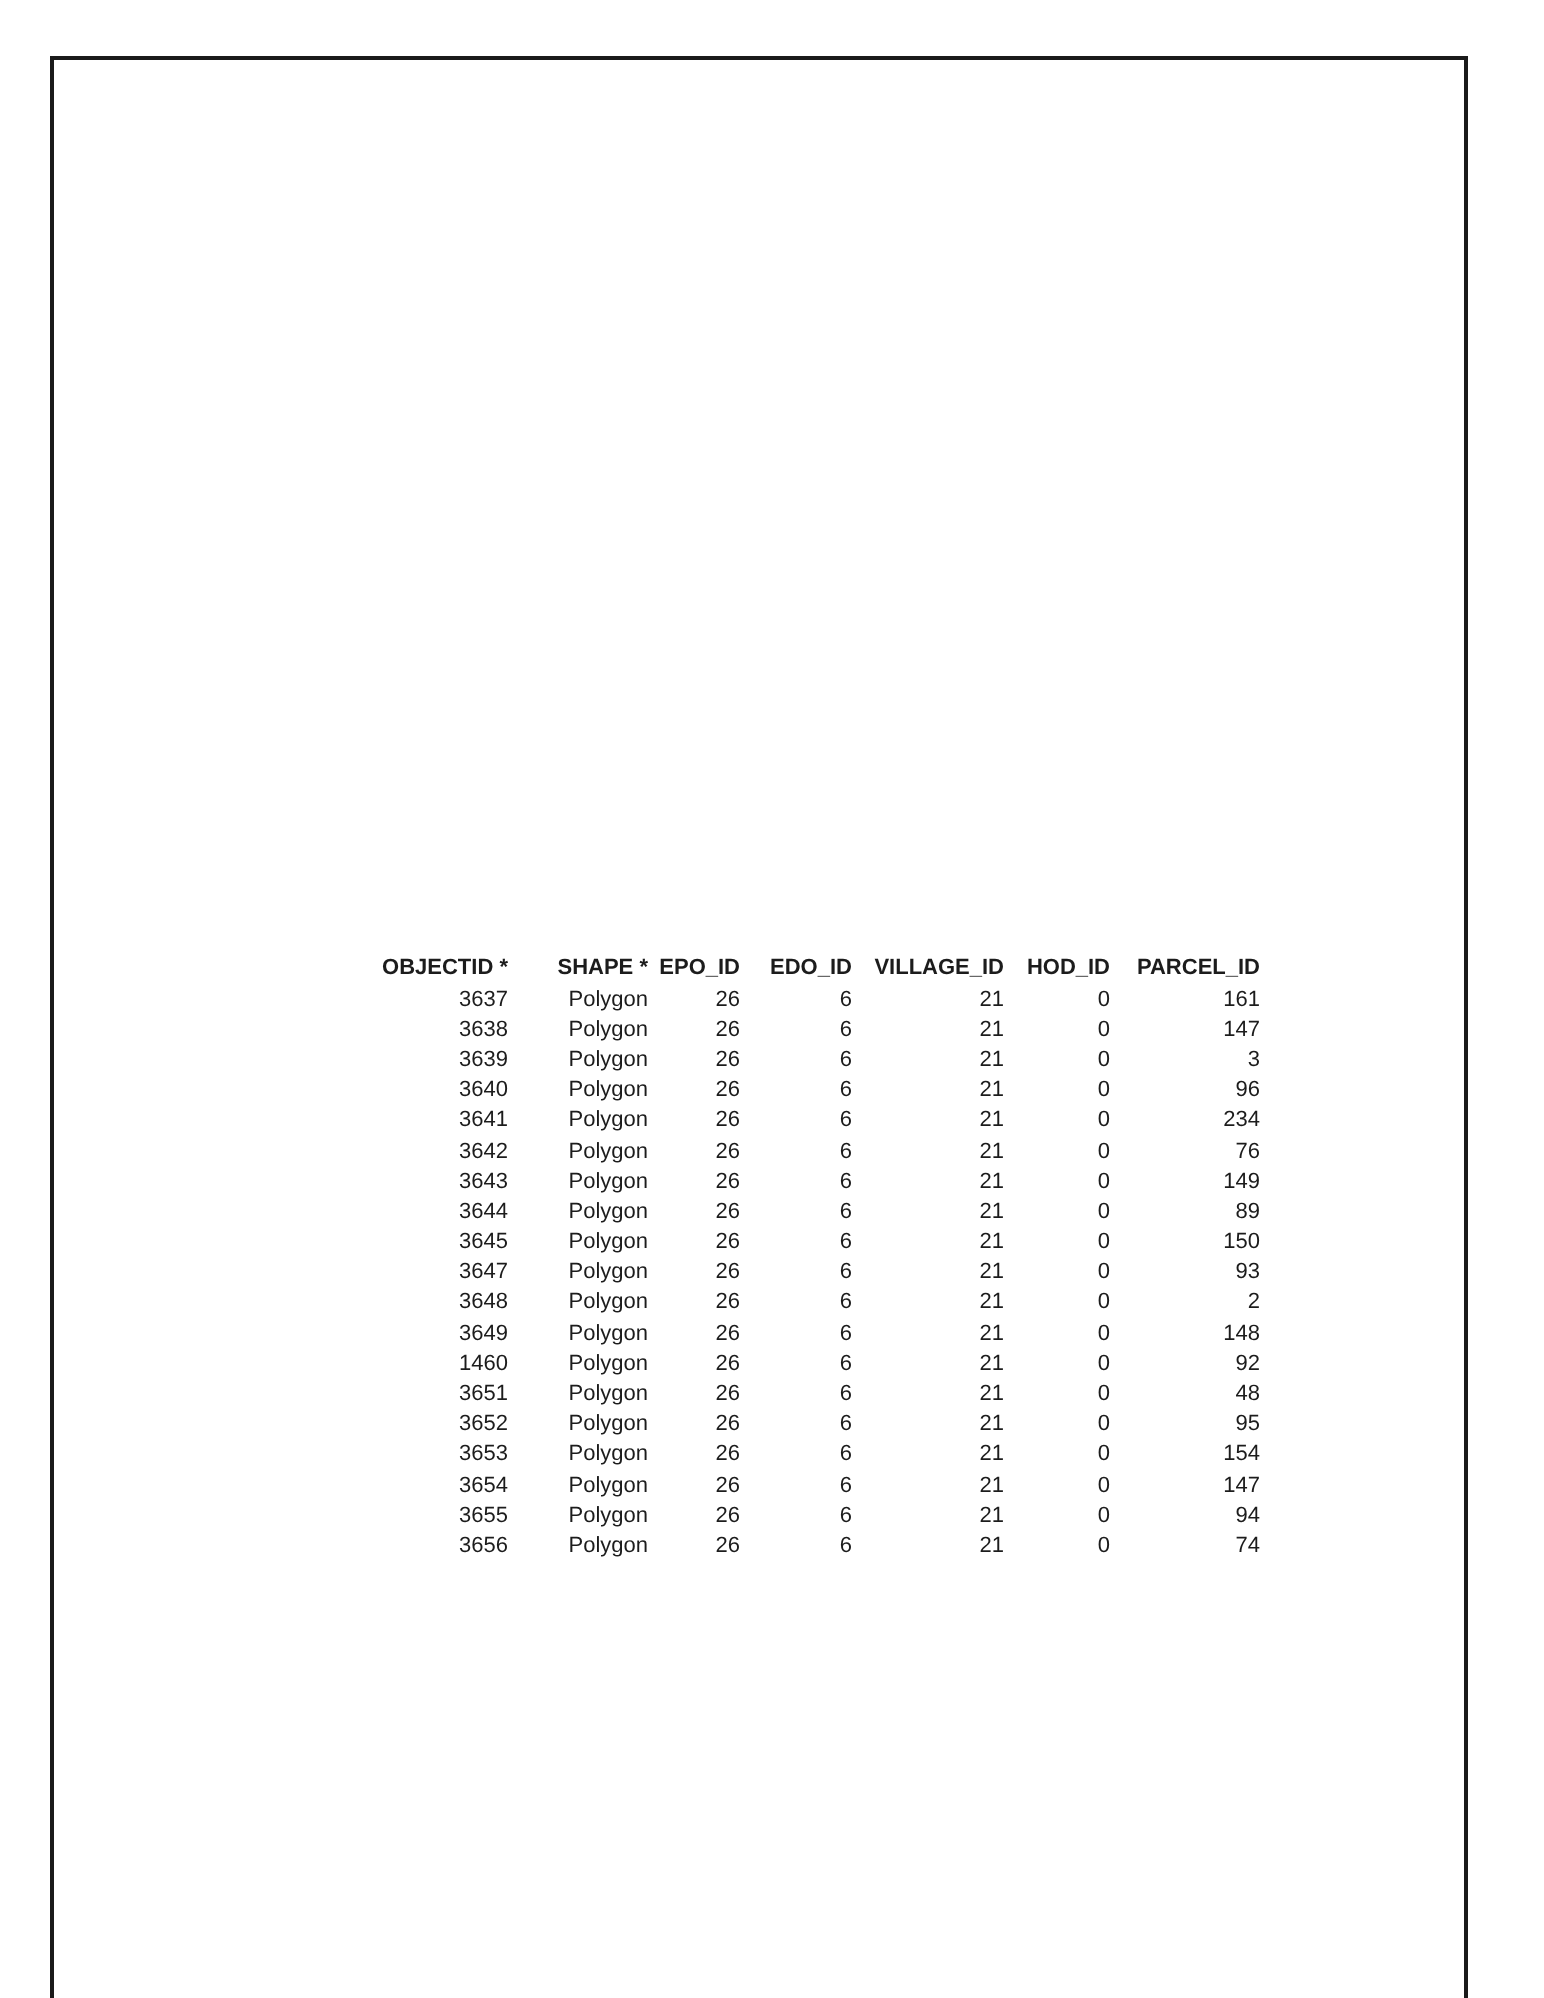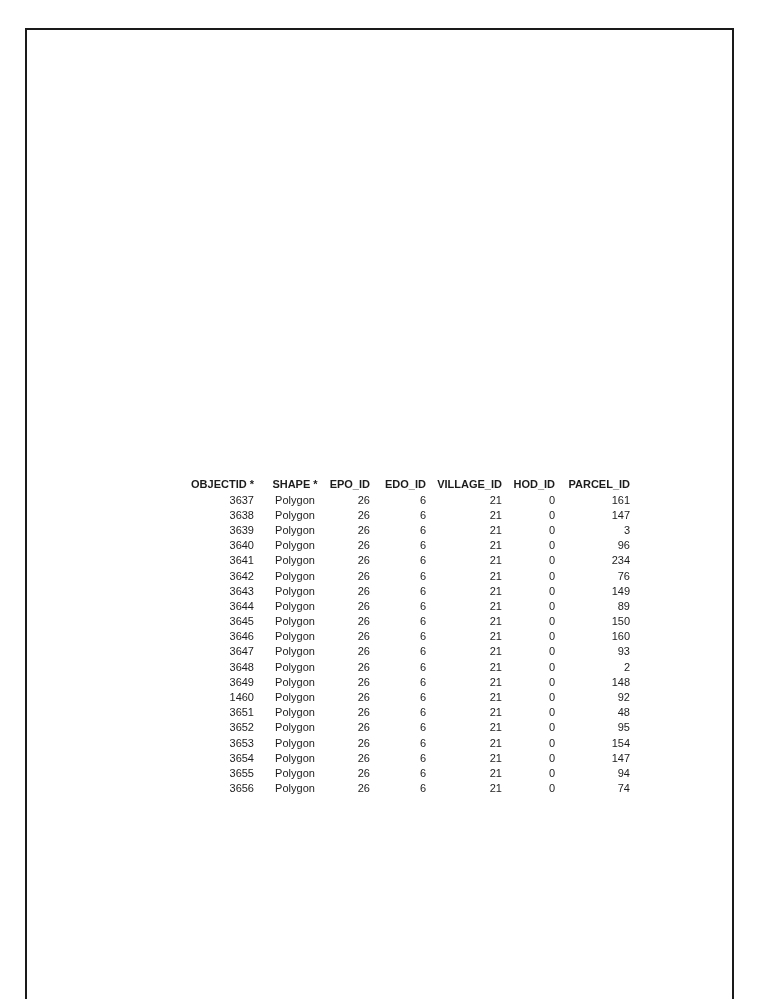--- a/index.html
+++ b/index.html
@@ -36,21 +36,21 @@
     padding: 0;
   }
   .attribute-table td {
     white-space: nowrap;
     height: 15.2px;
     vertical-align: middle;
     padding: 0;
     font-weight: normal;
   }
   .attribute-table .align-right { text-align: right; }
-  .attribute-table .align-left  { text-align: center; padding-left: 12px; }
+  .attribute-table .align-left  { text-align: right; padding-left: 12px; }
   
   col.c-objectid   { width: 64px; }
   col.c-shape      { width: 70px; }
   col.c-epo_id     { width: 46px; }
   col.c-edo_id     { width: 56px; }
   col.c-village_id { width: 76px; }
   col.c-hod_id     { width: 53px; }
   col.c-parcel_id  { width: 75px; }
 </style>
 </head>
@@ -154,29 +154,20 @@
         <tr>
           <td class="align-right">3645</td>
           <td class="align-left">Polygon</td>
           <td class="align-right">26</td>
           <td class="align-right">6</td>
           <td class="align-right">21</td>
           <td class="align-right">0</td>
           <td class="align-right">150</td>
         </tr>
         <tr>
-          <td class="align-right">3646</td>
-          <td class="align-left">Polygon</td>
-          <td class="align-right">26</td>
-          <td class="align-right">6</td>
-          <td class="align-right">21</td>
-          <td class="align-right">0</td>
-          <td class="align-right">160</td>
-        </tr>
-        <tr>
           <td class="align-right">3647</td>
           <td class="align-left">Polygon</td>
           <td class="align-right">26</td>
           <td class="align-right">6</td>
           <td class="align-right">21</td>
           <td class="align-right">0</td>
           <td class="align-right">93</td>
         </tr>
         <tr>
           <td class="align-right">3648</td>

